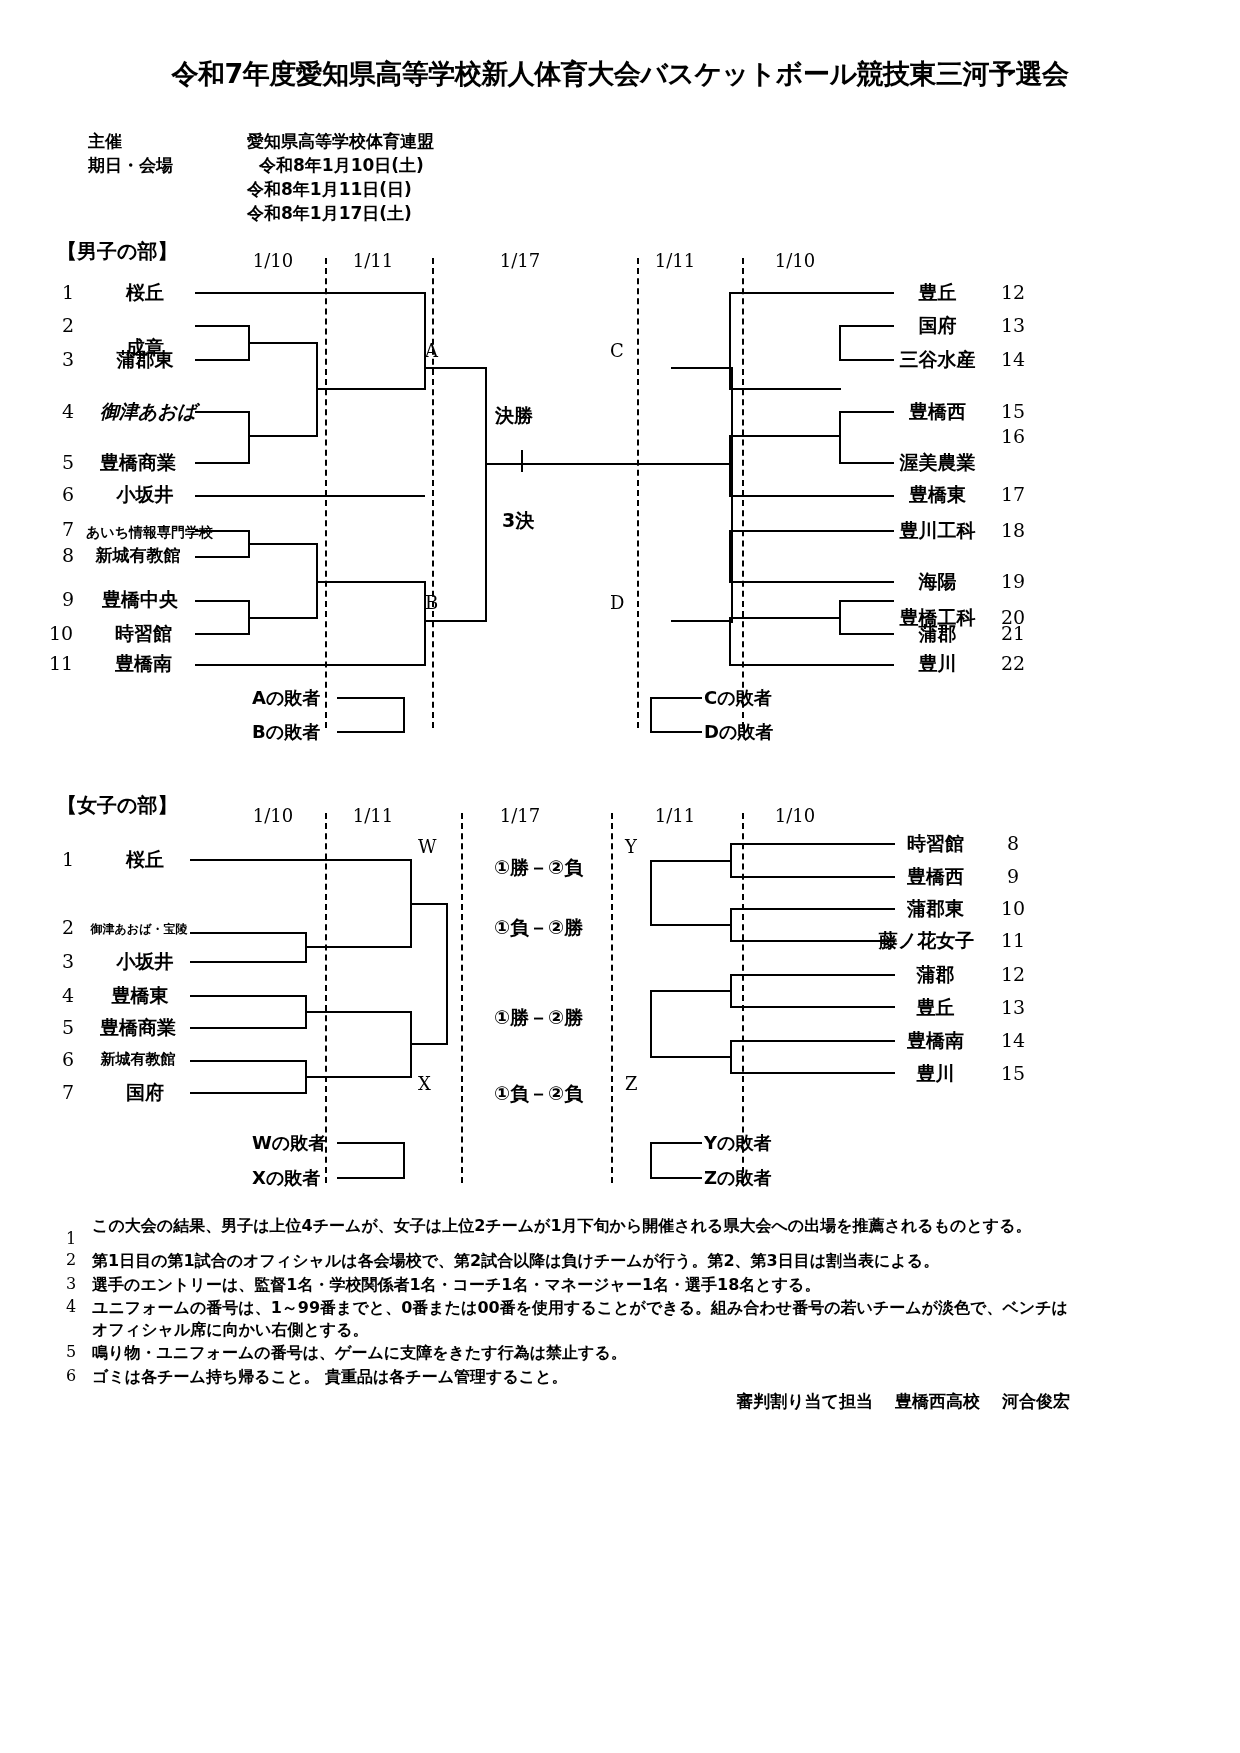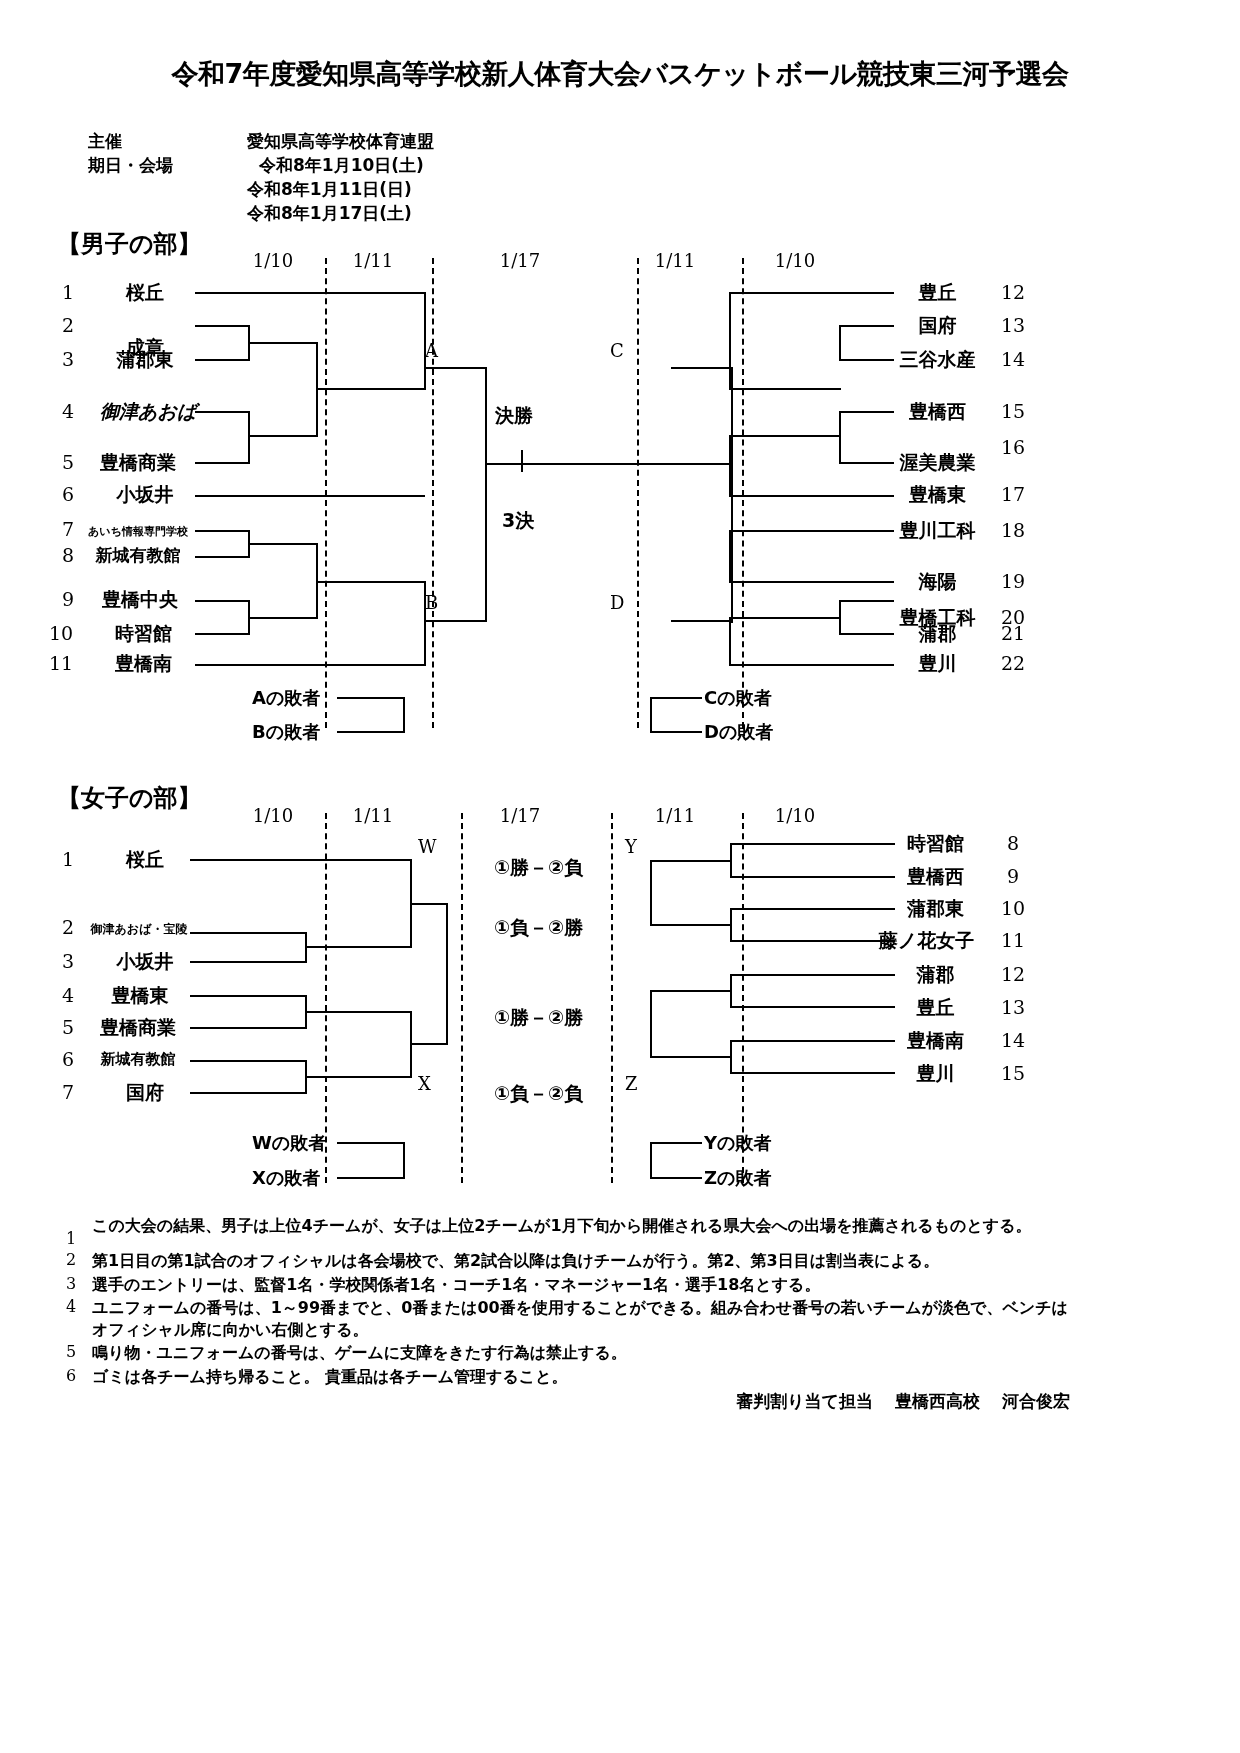--- a/index.html
+++ b/index.html
@@ -19,27 +19,27 @@
   
   #title{
     left:0;top:56px;width:1240px;
     font-size:27px;font-weight:bold;letter-spacing:-0.5px;
     text-align:center;
   }
   
   .info-lbl{font-size:17px;font-weight:bold;}
   .info-val{font-size:17px;font-weight:bold;}
   
-  .sec-head{font-size:24px;font-weight:bold;}
+  .sec-head{font-size:20px;font-weight:bold;margin-top:10px;}
   
   .datehead{font-size:18px;font-family:"DejaVu Serif","Liberation Serif",serif;text-align:center;width:80px;}
   
   .seed{font-size:19px;font-family:"DejaVu Serif","Liberation Serif",serif;width:26px;text-align:center;}
   .team{font-size:19px;font-weight:bold;white-space:nowrap;}
-  .team.small{font-size:11px;}
+  .team.small{font-size:14px;}
   .team.small2{font-size:12px;}
   .tag{font-size:18px;font-family:"DejaVu Serif","Liberation Serif",serif;font-weight:normal;}
   .mid{font-size:19px;font-weight:bold;}
   .loser{font-size:18px;font-weight:bold;white-space:nowrap;}
   
   .note-n{font-size:16px;font-family:"DejaVu Serif","Liberation Serif",serif;width:22px;text-align:center;}
   .note-t{font-size:16px;font-weight:bold;line-height:1.35;}
   .sig{font-size:17px;font-weight:bold;white-space:nowrap;}
 </style>
 </head>
@@ -171,21 +171,21 @@
 
 <div class="abs team" style="left:890px;top:280px;width:95px;text-align:center;">豊丘</div>
 <div class="abs seed" style="left:1000px;top:281px;">12</div>
 <div class="abs team" style="left:890px;top:313px;width:95px;text-align:center;">国府</div>
 <div class="abs seed" style="left:1000px;top:314px;">13</div>
 <div class="abs team" style="left:890px;top:347px;width:95px;text-align:center;">三谷水産</div>
 <div class="abs seed" style="left:1000px;top:348px;">14</div>
 <div class="abs team" style="left:890px;top:399px;width:95px;text-align:center;">豊橋西</div>
 <div class="abs seed" style="left:1000px;top:400px;">15</div>
 <div class="abs team" style="left:890px;top:450px;width:95px;text-align:center;">渥美農業</div>
-<div class="abs seed" style="left:1000px;top:436px;">16</div>
+<div class="abs seed" style="left:1000px;top:425px;">16</div>
 <div class="abs team" style="left:890px;top:482px;width:95px;text-align:center;">豊橋東</div>
 <div class="abs seed" style="left:1000px;top:483px;">17</div>
 <div class="abs team" style="left:890px;top:518px;width:95px;text-align:center;">豊川工科</div>
 <div class="abs seed" style="left:1000px;top:519px;">18</div>
 <div class="abs team" style="left:890px;top:569px;width:95px;text-align:center;">海陽</div>
 <div class="abs seed" style="left:1000px;top:570px;">19</div>
 <div class="abs team" style="left:890px;top:605px;width:95px;text-align:center;">豊橋工科</div>
 <div class="abs seed" style="left:1000px;top:606px;">20</div>
 <div class="abs team" style="left:890px;top:621px;width:95px;text-align:center;">蒲郡</div>
 <div class="abs seed" style="left:1000px;top:622px;">21</div>

